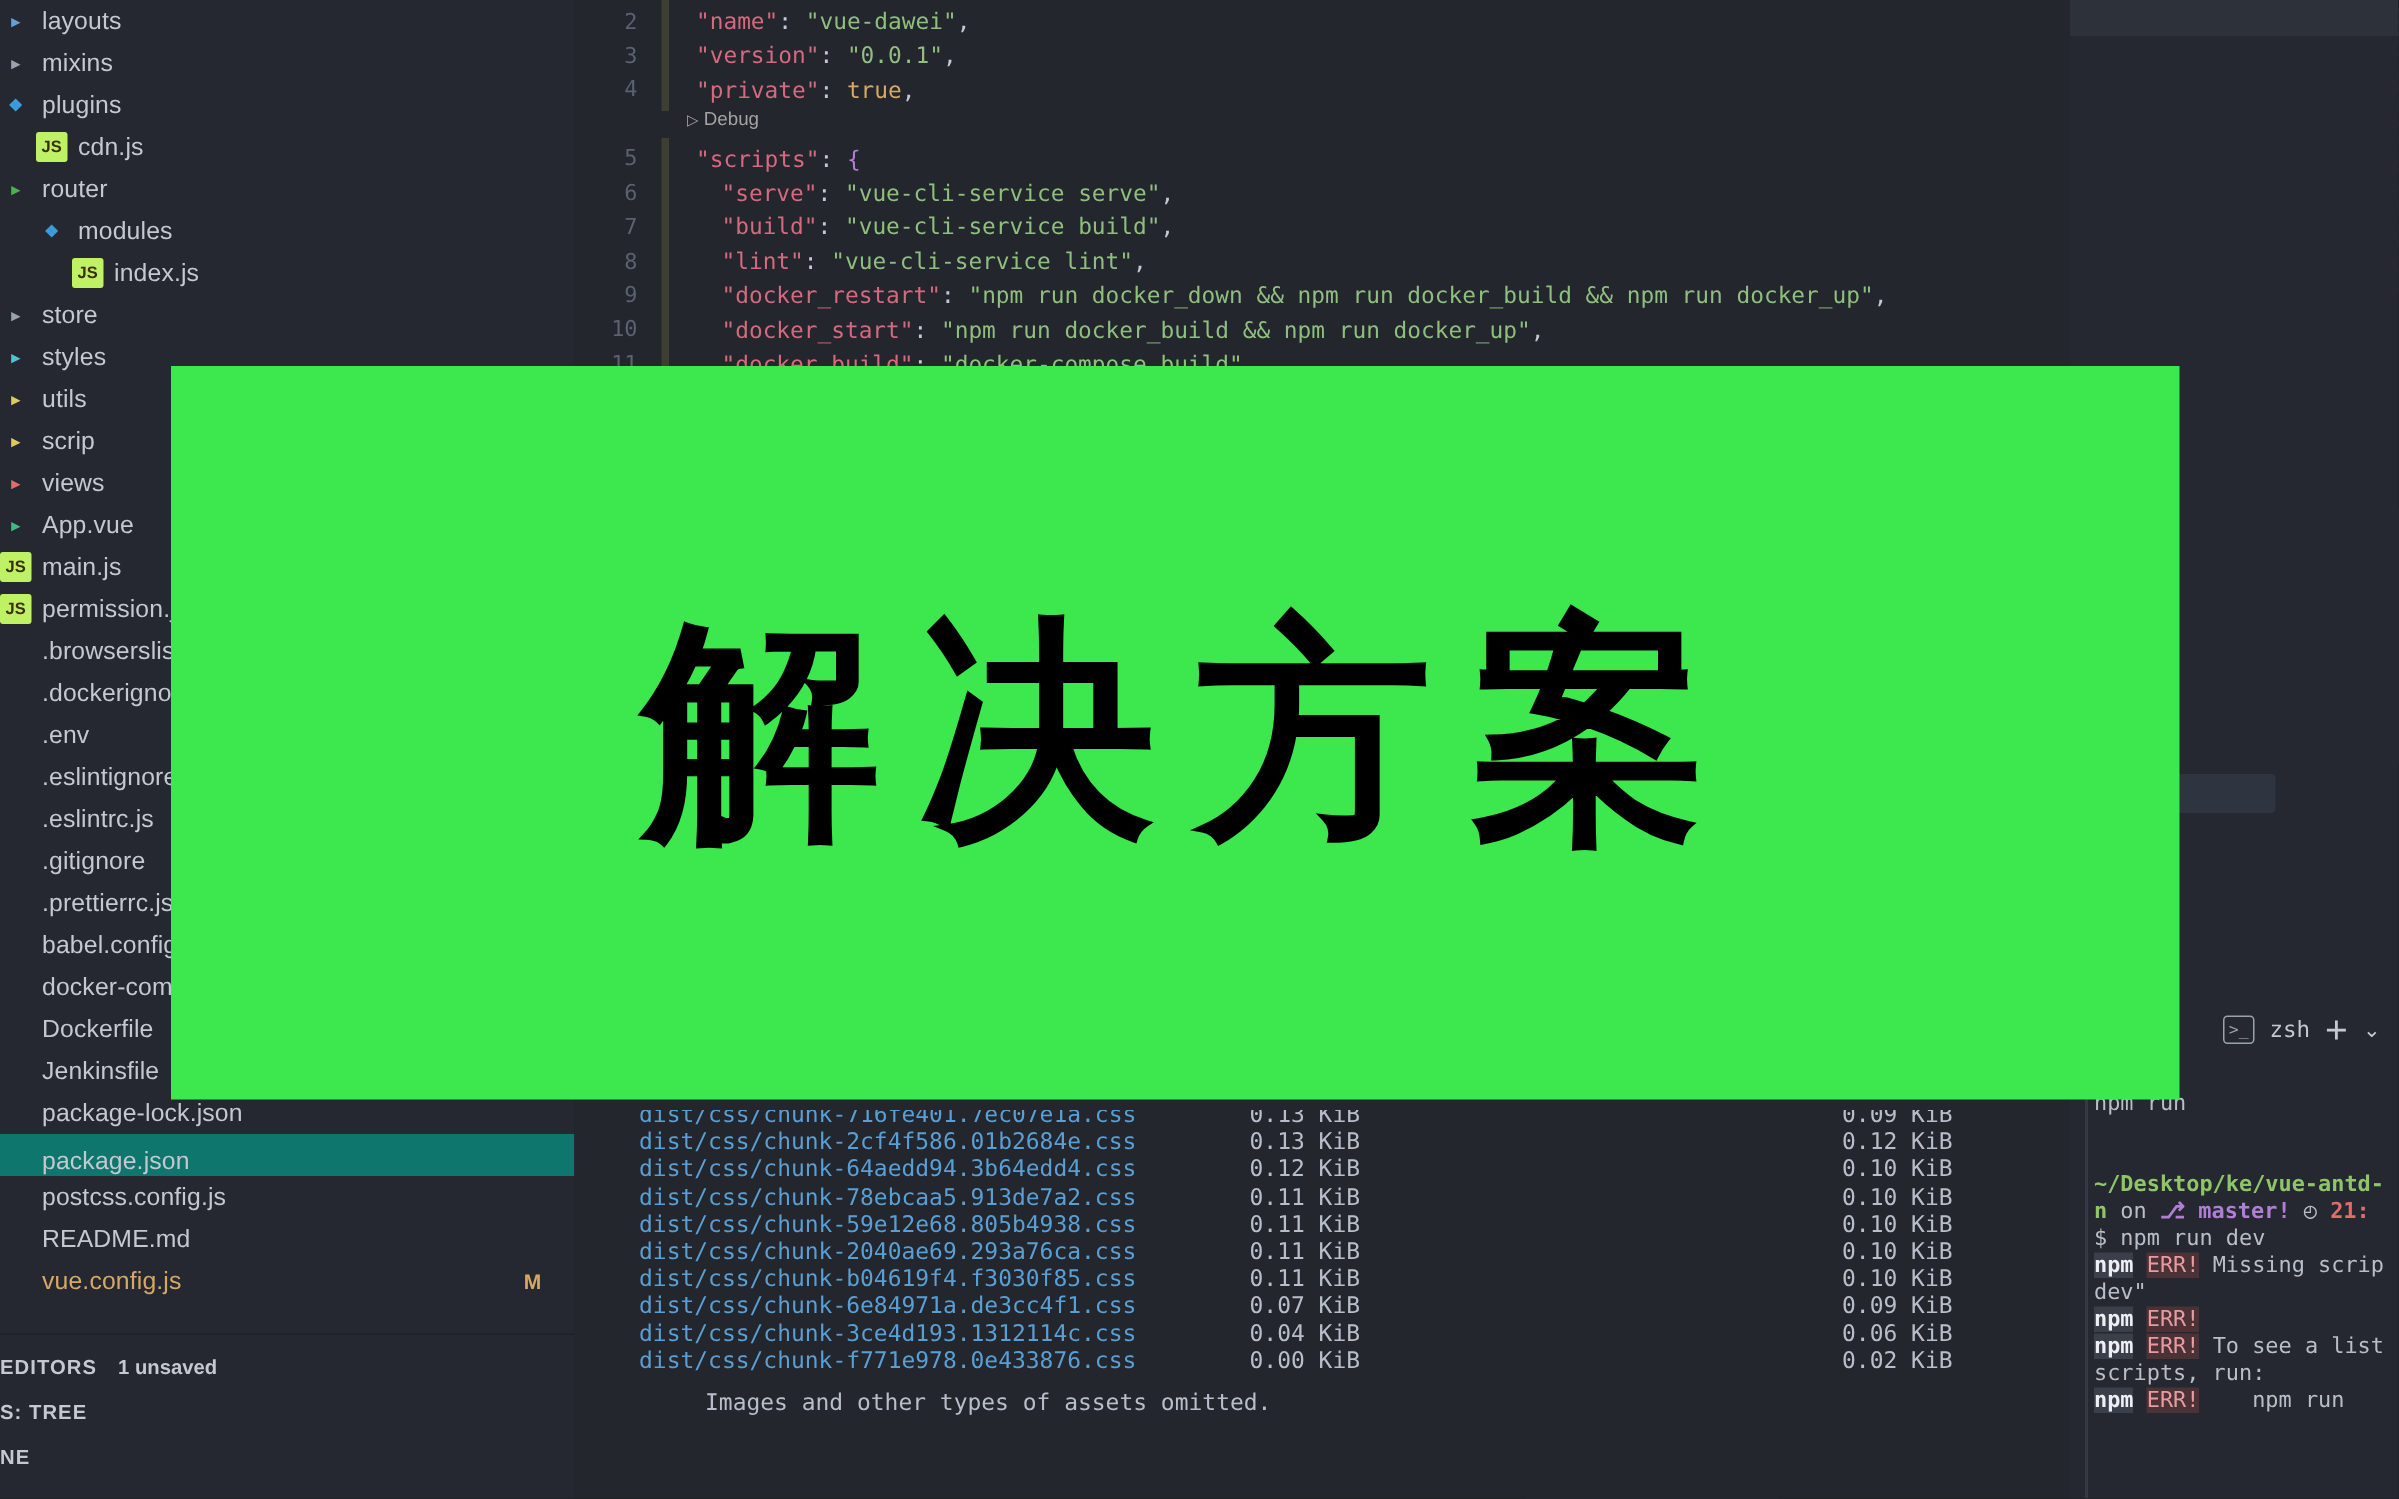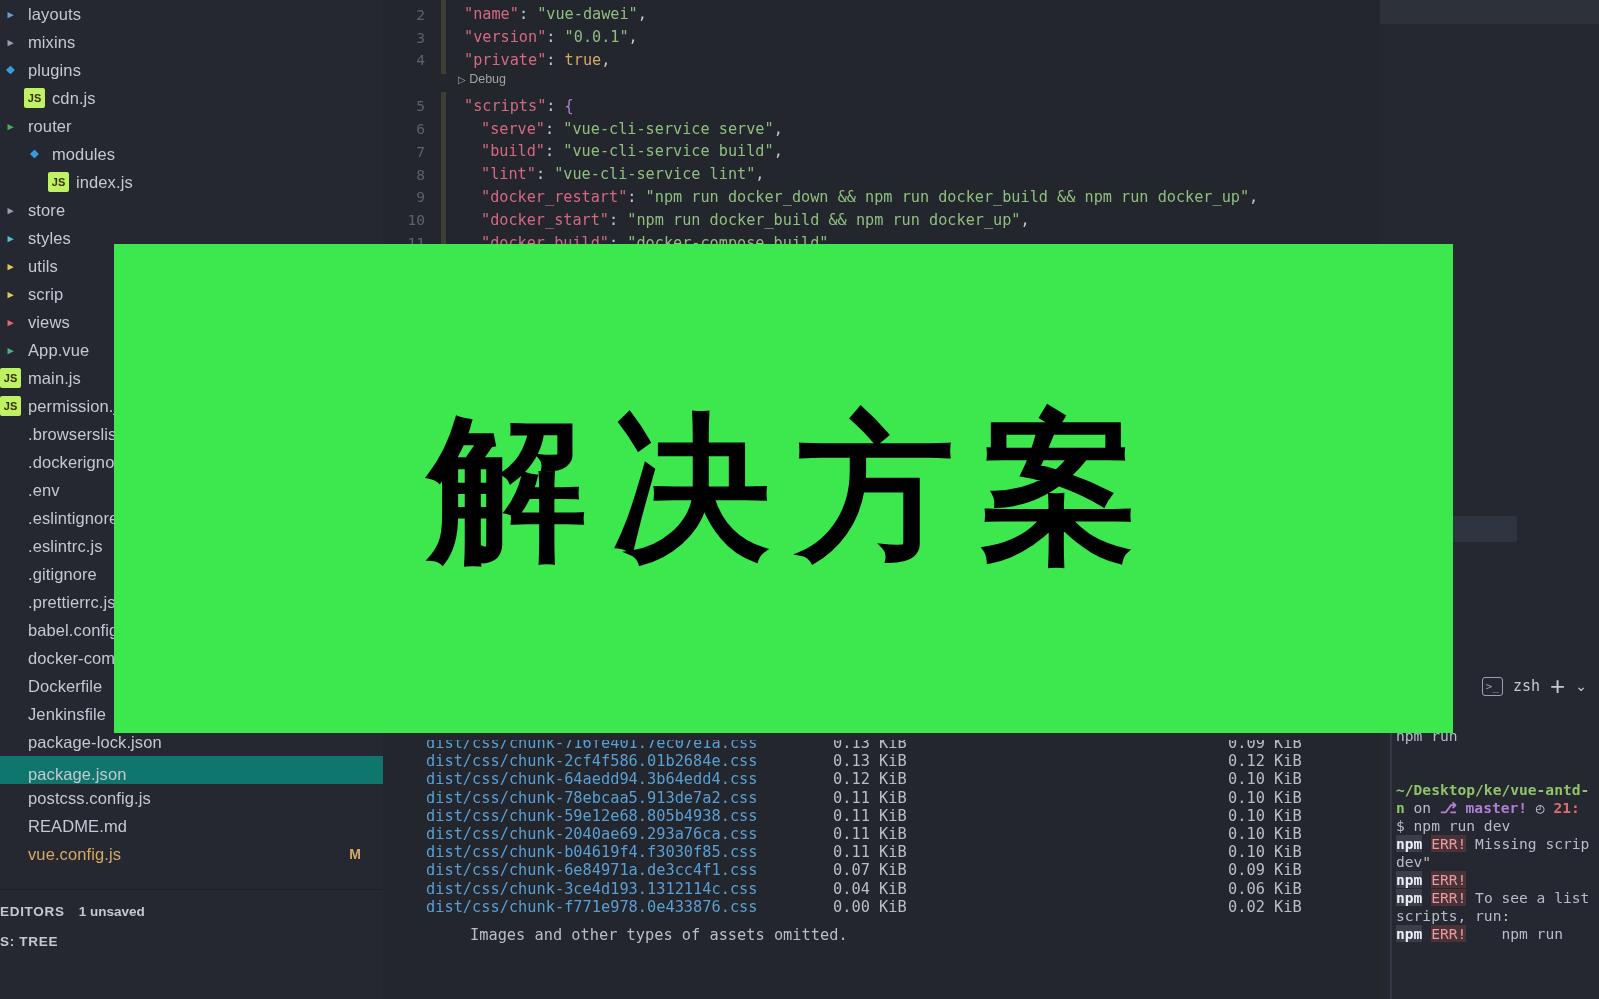--- a/index.html
+++ b/index.html
@@ -344,20 +344,23 @@
           <span class="mbadge">M</span>
         </div>
       </div>
     <div class="divider" style="top:889px;"></div>
     <div class="side-sec" id="sec0" style="top:896px;">
       <span>EDITORS</span>
       <span class="count">1 unsaved</span>
     </div>
     <div class="side-sec" style="top:926px;">
       <span>S: TREE</span>
+    </div>
+    <div class="side-sec" style="top:956px;">
+      <span>NE</span>
     </div>
   </div>
 
   <div id="editor">
     <div class="foldbar" style="top:0px;height:74px;"></div>
     <div class="foldbar" style="top:92px;height:170px;"></div>
     <div id="code-host">
         <div class="code-line" style="top: 3px; width: 100%;"><span class="gutter">2</span><span class="codetext" style="padding-left: 23px;"><span class="tok-key">"name"</span><span class="tok-punc">: </span><span class="tok-str">"vue-dawei"</span><span class="tok-punc">,</span></span></div>
         <div class="code-line" style="top: 25.8px; width: 100%;"><span class="gutter">3</span><span class="codetext" style="padding-left: 23px;"><span class="tok-key">"version"</span><span class="tok-punc">: </span><span class="tok-str">"0.0.1"</span><span class="tok-punc">,</span></span></div>
         <div class="code-line" style="top: 48.6px; width: 100%;"><span class="gutter">4</span><span class="codetext" style="padding-left: 23px;"><span class="tok-key">"private"</span><span class="tok-punc">: </span><span class="tok-bool">true</span><span class="tok-punc">,</span></span></div>

